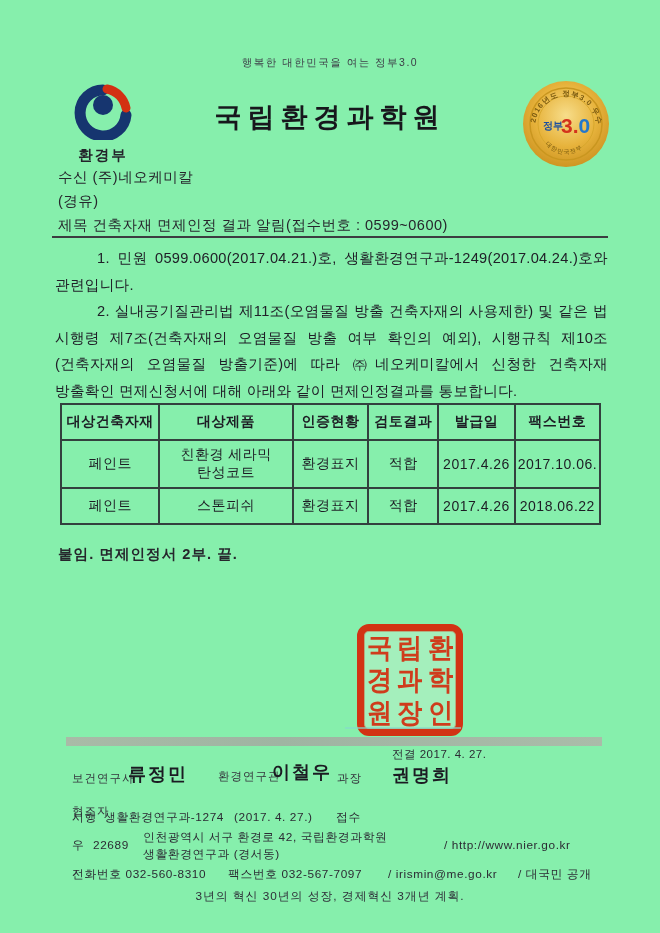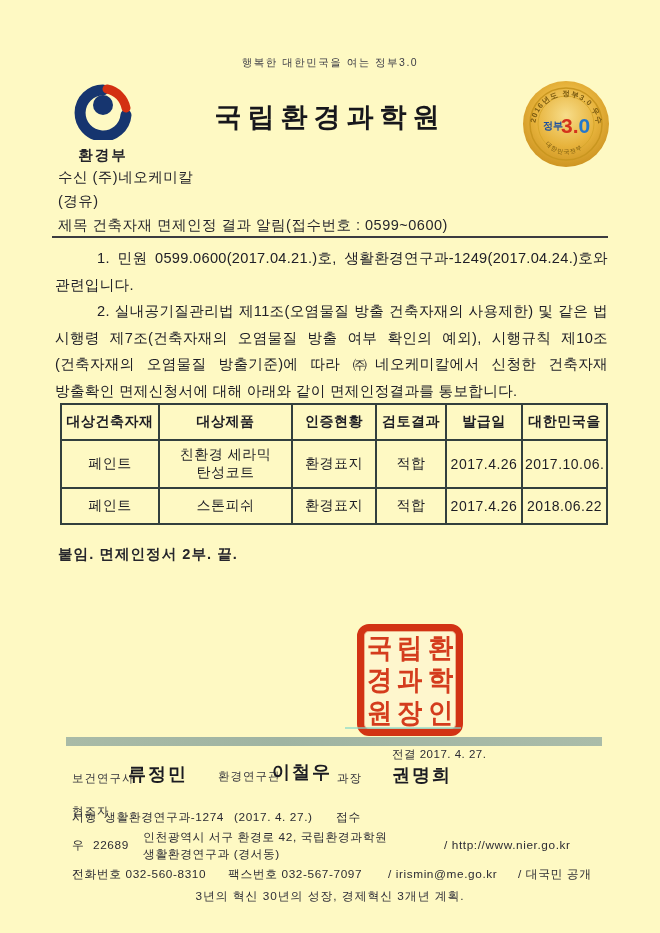--- a/index.html
+++ b/index.html
@@ -1,18 +1,18 @@
 <!DOCTYPE html>
 <html><head>
 <meta charset="utf-8">
 <style>
   * { margin:0; padding:0; box-sizing:border-box; }
   html,body { width:660px; height:933px; }
   body { font-family:"Liberation Sans","DejaVu Sans",sans-serif; background:#ffffff; color:#26262c; }
-  .page { position:relative; width:660px; height:933px; background:#fef9c3; overflow:hidden; }
+  .page { position:relative; width:660px; height:933px; background:#86efac; overflow:hidden; }
 
   .abs { position:absolute; }
 
   
   .top-slogan { top:56px; left:0; width:660px; text-align:center; font-size:10.5px; letter-spacing:1.5px; color:#3c3c46; }
   .doc-title { top:99px; left:0; width:660px; text-align:center; font-size:27px; font-weight:800; letter-spacing:6px; color:#17171c; }
 
   .moe { top:84px; left:68px; width:70px; text-align:center; }
   .moe-label { margin-top:2px; font-size:14.5px; font-weight:700; letter-spacing:2px; color:#23232a; }
 
@@ -28,21 +28,21 @@
   .para { left:55px; width:553px; font-size:14.6px; line-height:26.5px; text-align:justify; word-break:keep-all; letter-spacing:.3px; color:#202028; }
   .para1 { top:245px; text-indent:42px; }
   .para2 { top:298px; text-indent:42px; }
 
   
   table.result { top:403px; left:60px; position:absolute; border-collapse:collapse; table-layout:fixed; width:541px; }
   table.result th, table.result td { border:2px solid #33403e; text-align:center; vertical-align:middle; font-size:14px; letter-spacing:.5px; color:#1d1d24; padding:2px; white-space:pre-line; }
   table.result th { font-weight:600; height:36px; }
   table.result tr.r1 td { height:48px; }
   table.result tr.r2 td { height:36px; }
-  .c1{width:98px}.c2{width:133px}.c3{width:84px}.c4{width:70px}.c5{width:76px}.c6{width:85px}
+  .c1{width:98px}.c2{width:133px}.c3{width:75px}.c4{width:70px}.c5{width:76px}.c6{width:85px}
 
   .attach { top:545px; left:58px; font-size:14.6px; font-weight:600; letter-spacing:1px; }
 
   
   .sig-title { top:658px; left:268px; font-size:19px; font-weight:800; letter-spacing:5px; color:#101014; }
   .seal { top:624px; left:357px; width:106px; height:112px; border:7px solid #d23314; border-radius:12px; background:rgba(255,240,235,.25); display:grid; grid-template-columns:repeat(3,1fr); grid-template-rows:repeat(3,1fr); align-items:center; justify-items:center; box-shadow:0 0 0 1px rgba(210,51,20,.35) inset; }
   .seal span { color:#d23314; font-weight:900; font-size:21px; transform:scale(1.2,1.3); line-height:1; opacity:.95; }
 
   .teal-artifact { top:727px; left:345px; width:116px; height:2px; background:#86d8cb; opacity:.65; }
   .green-bar { top:737px; left:66px; width:536px; height:9px; background:linear-gradient(90deg,#a9bba7,#9fb4a2 40%,#aabca9); }
@@ -125,21 +125,21 @@
   <div class="abs para para2">2. 실내공기질관리법 제11조(오염물질 방출 건축자재의 사용제한) 및 같은 법 시행령 제7조(건축자재의 오염물질 방출 여부 확인의 예외), 시행규칙 제10조(건축자재의 오염물질 방출기준)에 따라 ㈜네오케미칼에서 신청한 건축자재 방출확인 면제신청서에 대해 아래와 같이 면제인정결과를 통보합니다.</div>
 
   <table class="result">
     <tbody>
         <tr>
       <th class="c1">대상건축자재</th>
       <th class="c2">대상제품</th>
       <th class="c3">인증현황</th>
       <th class="c4">검토결과</th>
       <th class="c5">발급일</th>
-      <th class="c6">대한민국을</th>
+      <th class="c6">팩스번호</th>
     </tr>
     <tr class="r1">
       <td>페인트</td>
       <td>친환경 세라믹
 탄성코트</td>
       <td>환경표지</td>
       <td>적합</td>
       <td>2017.4.26</td>
       <td>2017.10.06.</td>
     </tr>

